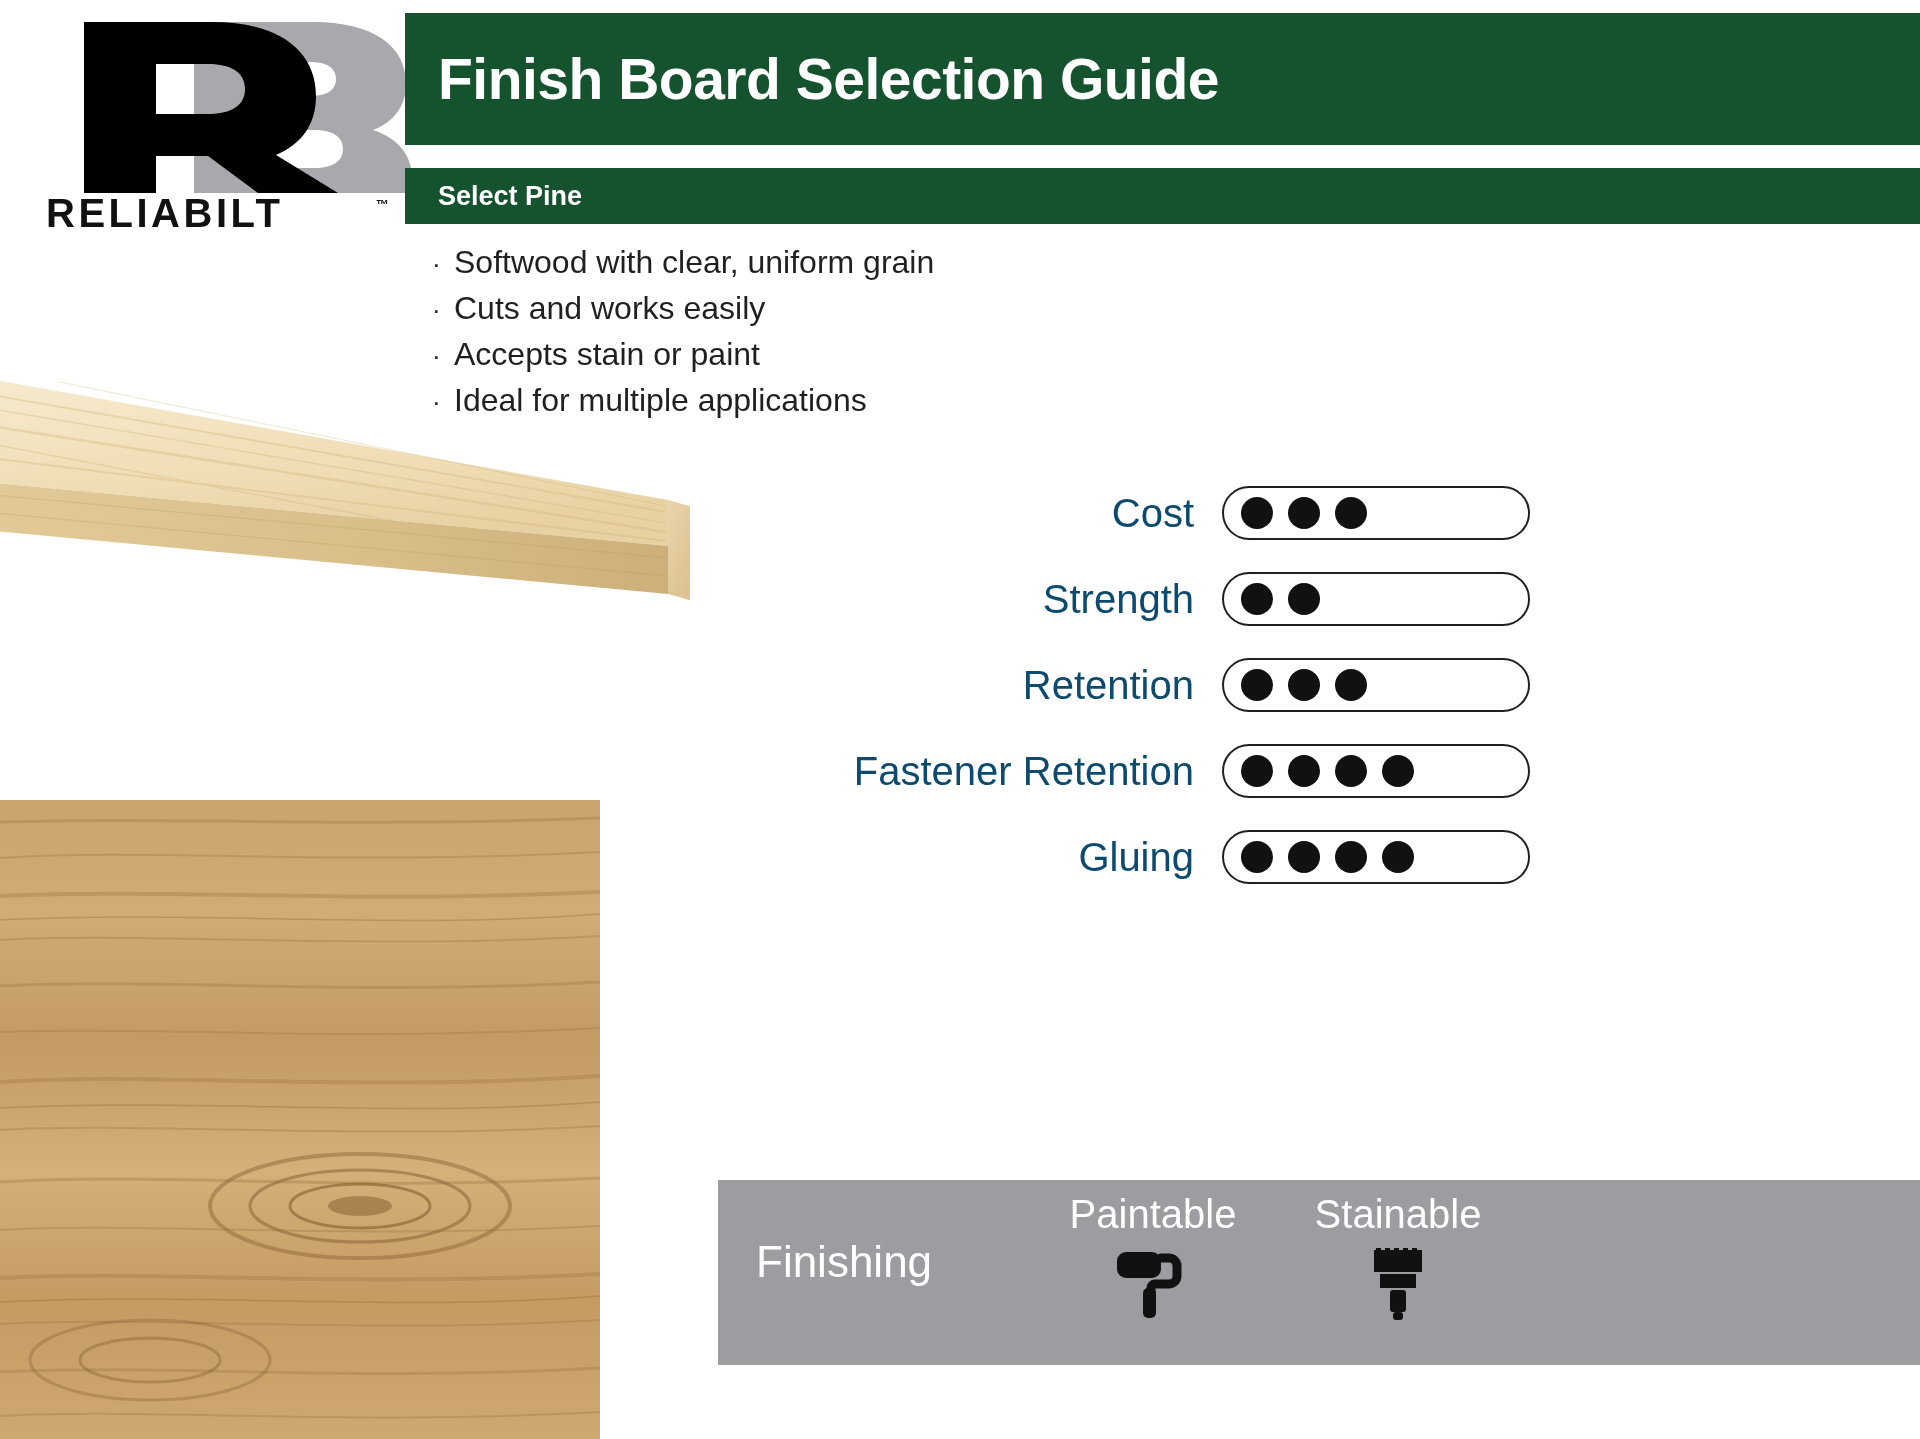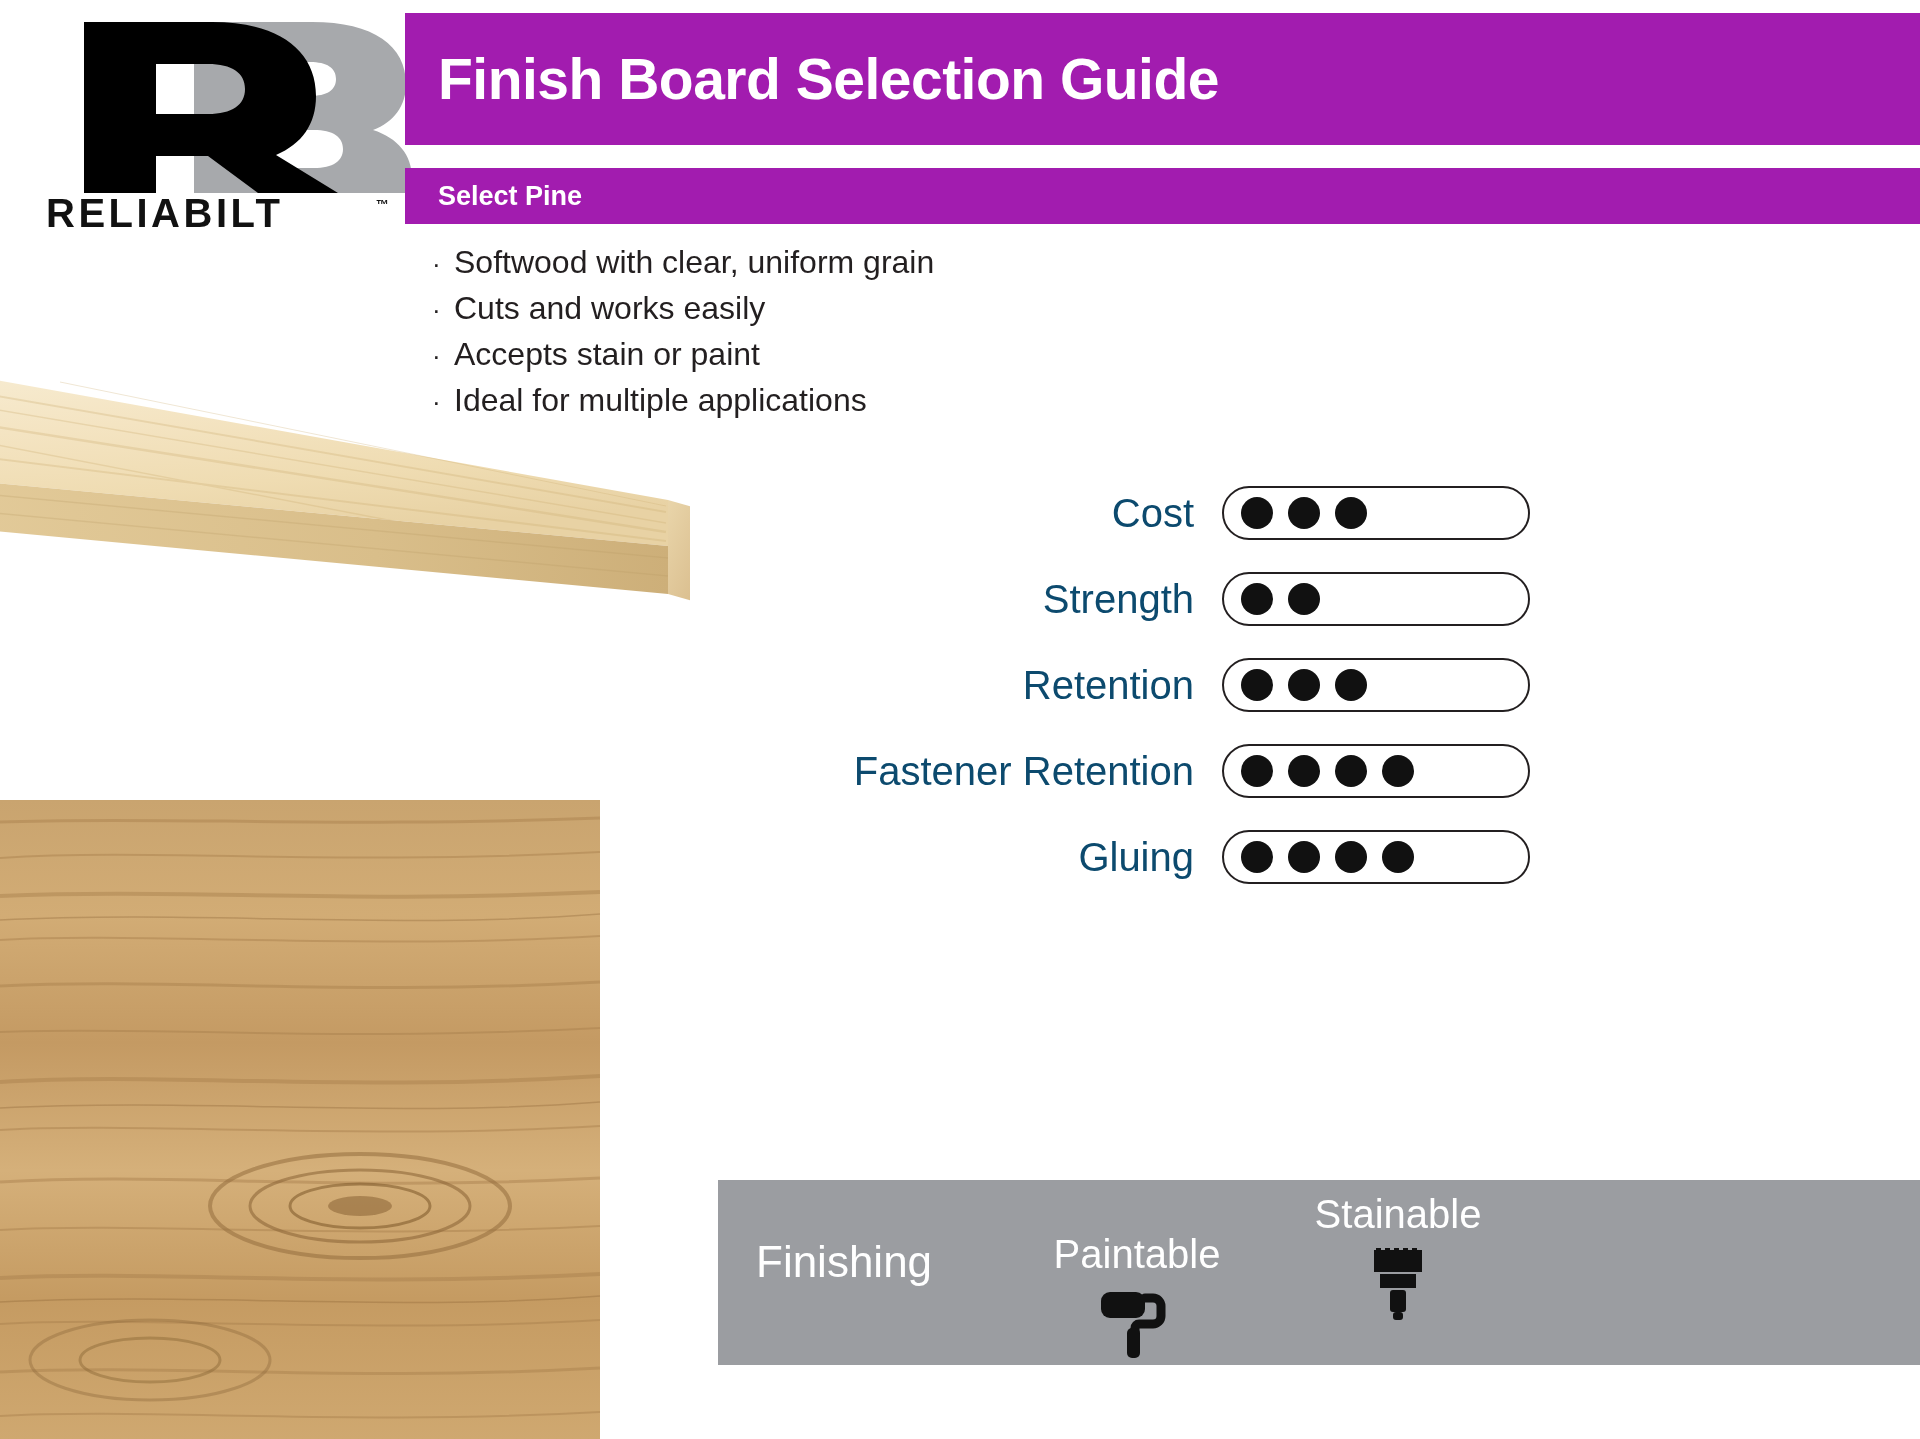--- a/index.html
+++ b/index.html
@@ -39,21 +39,21 @@
     position: absolute;
     left: 2px;
     top: 175px;
     width: 378px;
     height: 44px;
   }
 
   
   .band {
     position: absolute;
-    background: #a21caf;
+    background: #14532d;
     display: flex;
     align-items: center;
   }
   #title-band {
     left: 405px;
     top: 13px;
     width: 1515px;
     height: 132px;
   }
   #title-text {
@@ -183,21 +183,21 @@
     font-weight: normal;
     color: #ffffff;
     line-height: 1;
   }
   .finish-col {
     position: absolute;
     top: 14px;
     width: 250px;
     text-align: center;
   }
-  #finish-col-paintable { left: 294px; margin-top: 40px; }
+  #finish-col-paintable { left: 310px; }
   #finish-col-stainable { left: 555px; }
   .finish-col-label {
     font-size: 40px;
     font-weight: 300;
     color: #ffffff;
     line-height: 1;
     margin-bottom: 14px;
     white-space: nowrap;
   }
   .finish-icon {

